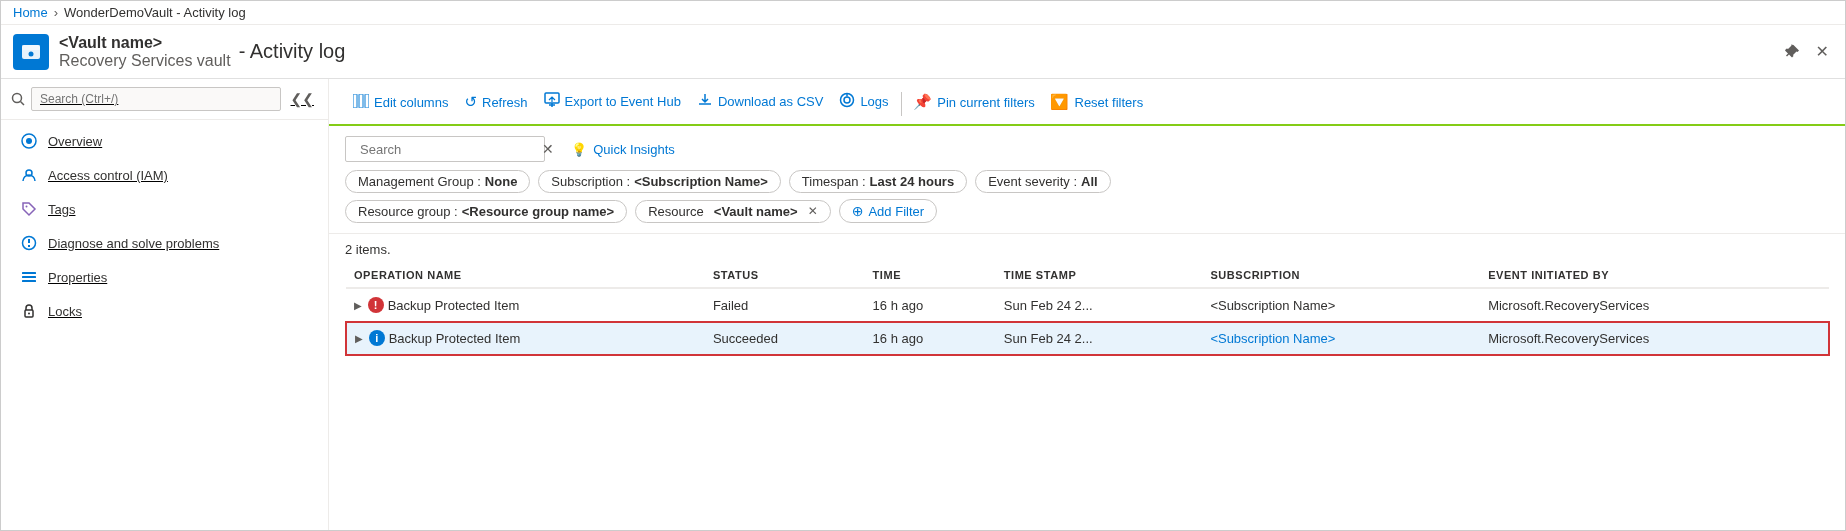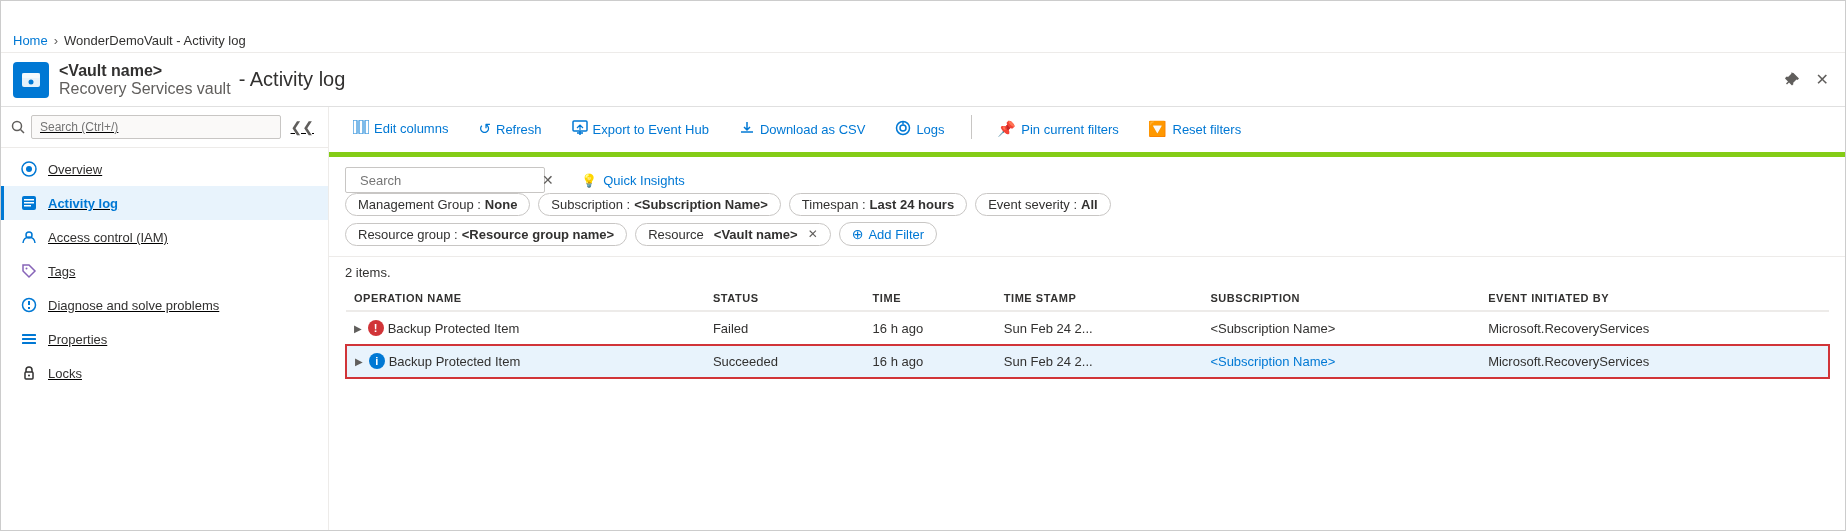--- a/index.html
+++ b/index.html
@@ -13,21 +13,21 @@
     .title-icon svg { fill: white; }
     .title-main { display: flex; flex-direction: column; margin-right: 8px; }
     .title-name { font-size: 16px; font-weight: 600; color: #323130; line-height: 1.2; }
     .title-sub { font-size: 16px; color: #605e5c; }
     .title-activity { font-size: 20px; font-weight: 300; color: #323130; align-self: center; }
     .title-spacer { flex: 1; }
     .title-actions { display: flex; gap: 8px; }
     .title-btn { background: none; border: none; cursor: pointer; color: #605e5c; padding: 4px; display: flex; align-items: center; font-size: 16px; }
 
     
-    .breadcrumb { display: flex; align-items: center; padding: 4px 12px; background: #fff; font-size: 12px; color: #0078d4; border-bottom: 1px solid #edebe9; margin-top: 28px; }
+    .breadcrumb { display: flex; align-items: center; padding: 4px 12px; background: #fff; font-size: 12px; color: #0078d4; border-bottom: 1px solid #edebe9; }
     .breadcrumb-sep { color: #605e5c; margin: 0 6px; }
     .breadcrumb-current { color: #323130; }
 
     
     .main-layout { display: flex; flex: 1; overflow: hidden; }
 
     
     .sidebar { width: 328px; border-right: 1px solid #edebe9; background: #fff; flex-shrink: 0; display: flex; flex-direction: column; position: relative; text-decoration: underline; }
     .sidebar-search { padding: 8px 10px; border-bottom: 1px solid #edebe9; display: flex; align-items: center; gap: 6px; }
     .sidebar-search input { flex: 1; border: 1px solid #c8c6c4; border-radius: 2px; padding: 4px 8px; font-size: 12px; color: #605e5c; background: #faf9f8; }
@@ -36,28 +36,28 @@
     .sidebar-nav { flex: 1; overflow-y: auto; padding: 4px 0; }
     .nav-item { display: flex; align-items: center; padding: 8px 16px; cursor: pointer; color: #323130; gap: 10px; border-left: 3px solid transparent; }
     .nav-item.active { background: #e8f3fc; border-left: 3px solid #0078d4; color: #0078d4; font-weight: 600; }
     .nav-icon { width: 18px; height: 18px; display: flex; align-items: center; justify-content: center; flex-shrink: 0; }
     .section-label { padding: 12px 16px 4px 16px; font-size: 11px; font-weight: 600; color: #605e5c; text-transform: none; letter-spacing: 0; }
 
     
     .content { flex: 1; display: flex; flex-direction: column; overflow: hidden; background: #fff; }
 
     
-    .toolbar { display: flex; align-items: flex-start; padding: 8px 16px; border-bottom: 5px solid #84cc16; gap: 14px; flex-wrap: wrap; }
+    .toolbar { display: flex; align-items: flex-end; padding: 8px 16px; border-bottom: 2px solid #84cc16; gap: 0; flex-wrap: wrap; }
     .toolbar-btn { display: flex; align-items: center; gap: 5px; background: none; border: none; cursor: pointer; color: #0078d4; padding: 5px 8px; font-size: 13px; border-radius: 2px; white-space: nowrap; }
     .toolbar-sep { width: 1px; height: 24px; background: #c8c6c4; margin: 0 4px; }
     .toolbar-icon { font-size: 15px; }
 
     
     .filter-area { padding: 10px 16px; border-bottom: 1px solid #edebe9; }
-    .filter-row1 { display: flex; align-items: center; gap: 28px; margin-bottom: 0; }
+    .filter-row1 { display: flex; align-items: center; gap: 18px; margin-bottom: 8px; }
     .search-box { display: flex; align-items: center; border: 1px solid #c8c6c4; border-radius: 2px; padding: 4px 8px; background: #fff; width: 200px; gap: 6px; }
     .search-box input { border: none; outline: none; font-size: 13px; color: #323130; flex: 1; background: transparent; }
     .search-clear { cursor: pointer; color: #605e5c; font-size: 14px; }
     .quick-insights-btn { display: flex; align-items: center; gap: 6px; background: none; border: none; cursor: pointer; color: #0078d4; font-size: 13px; padding: 4px 8px; }
 
     .filter-row2 { display: flex; align-items: center; gap: 8px; flex-wrap: wrap; }
     .filter-pill { display: flex; align-items: center; border: 1px solid #c8c6c4; border-radius: 20px; padding: 3px 12px; font-size: 12px; color: #323130; background: #fff; cursor: pointer; white-space: nowrap; }
     .filter-pill-key { font-weight: 400; }
     .filter-pill-val { font-weight: 600; margin-left: 4px; }
     .add-filter-btn { display: flex; align-items: center; gap: 5px; border: 1px solid #c8c6c4; border-radius: 20px; padding: 3px 12px; font-size: 12px; color: #0078d4; background: #fff; cursor: pointer; white-space: nowrap; }
@@ -129,31 +129,20 @@
         <div class="nav-item">
           <span class="nav-icon">
             <svg width="16" height="16" viewBox="0 0 16 16" fill="#0078d4">
                 <circle cx="8" cy="8" r="7" stroke="#0078d4" stroke-width="1.5" fill="none"></circle>
                 <circle cx="8" cy="8" r="3" fill="#0078d4"></circle>
               </svg>
           </span>
           <span>Overview</span>
         </div>
 
-        <div class="nav-item active">
-          <span class="nav-icon">
-            <svg width="16" height="16" viewBox="0 0 16 16" fill="none">
-                <rect x="1" y="1" width="14" height="14" rx="2" fill="#0078d4"></rect>
-                <rect x="3" y="4" width="10" height="1.5" fill="white"></rect>
-                <rect x="3" y="7" width="10" height="1.5" fill="white"></rect>
-                <rect x="3" y="10" width="7" height="1.5" fill="white"></rect>
-              </svg>
-          </span>
-          <span>Activity log</span>
-        </div>
 
         <div class="nav-item">
           <span class="nav-icon">
             <svg width="16" height="16" viewBox="0 0 16 16" fill="none">
                 <circle cx="8" cy="6" r="3" stroke="#0078d4" stroke-width="1.5"></circle>
                 <path d="M2 14c0-3.3 2.7-6 6-6s6 2.7 6 6" stroke="#0078d4" stroke-width="1.5" fill="none"></path>
               </svg>
           </span>
           <span>Access control (IAM)</span>
         </div>

